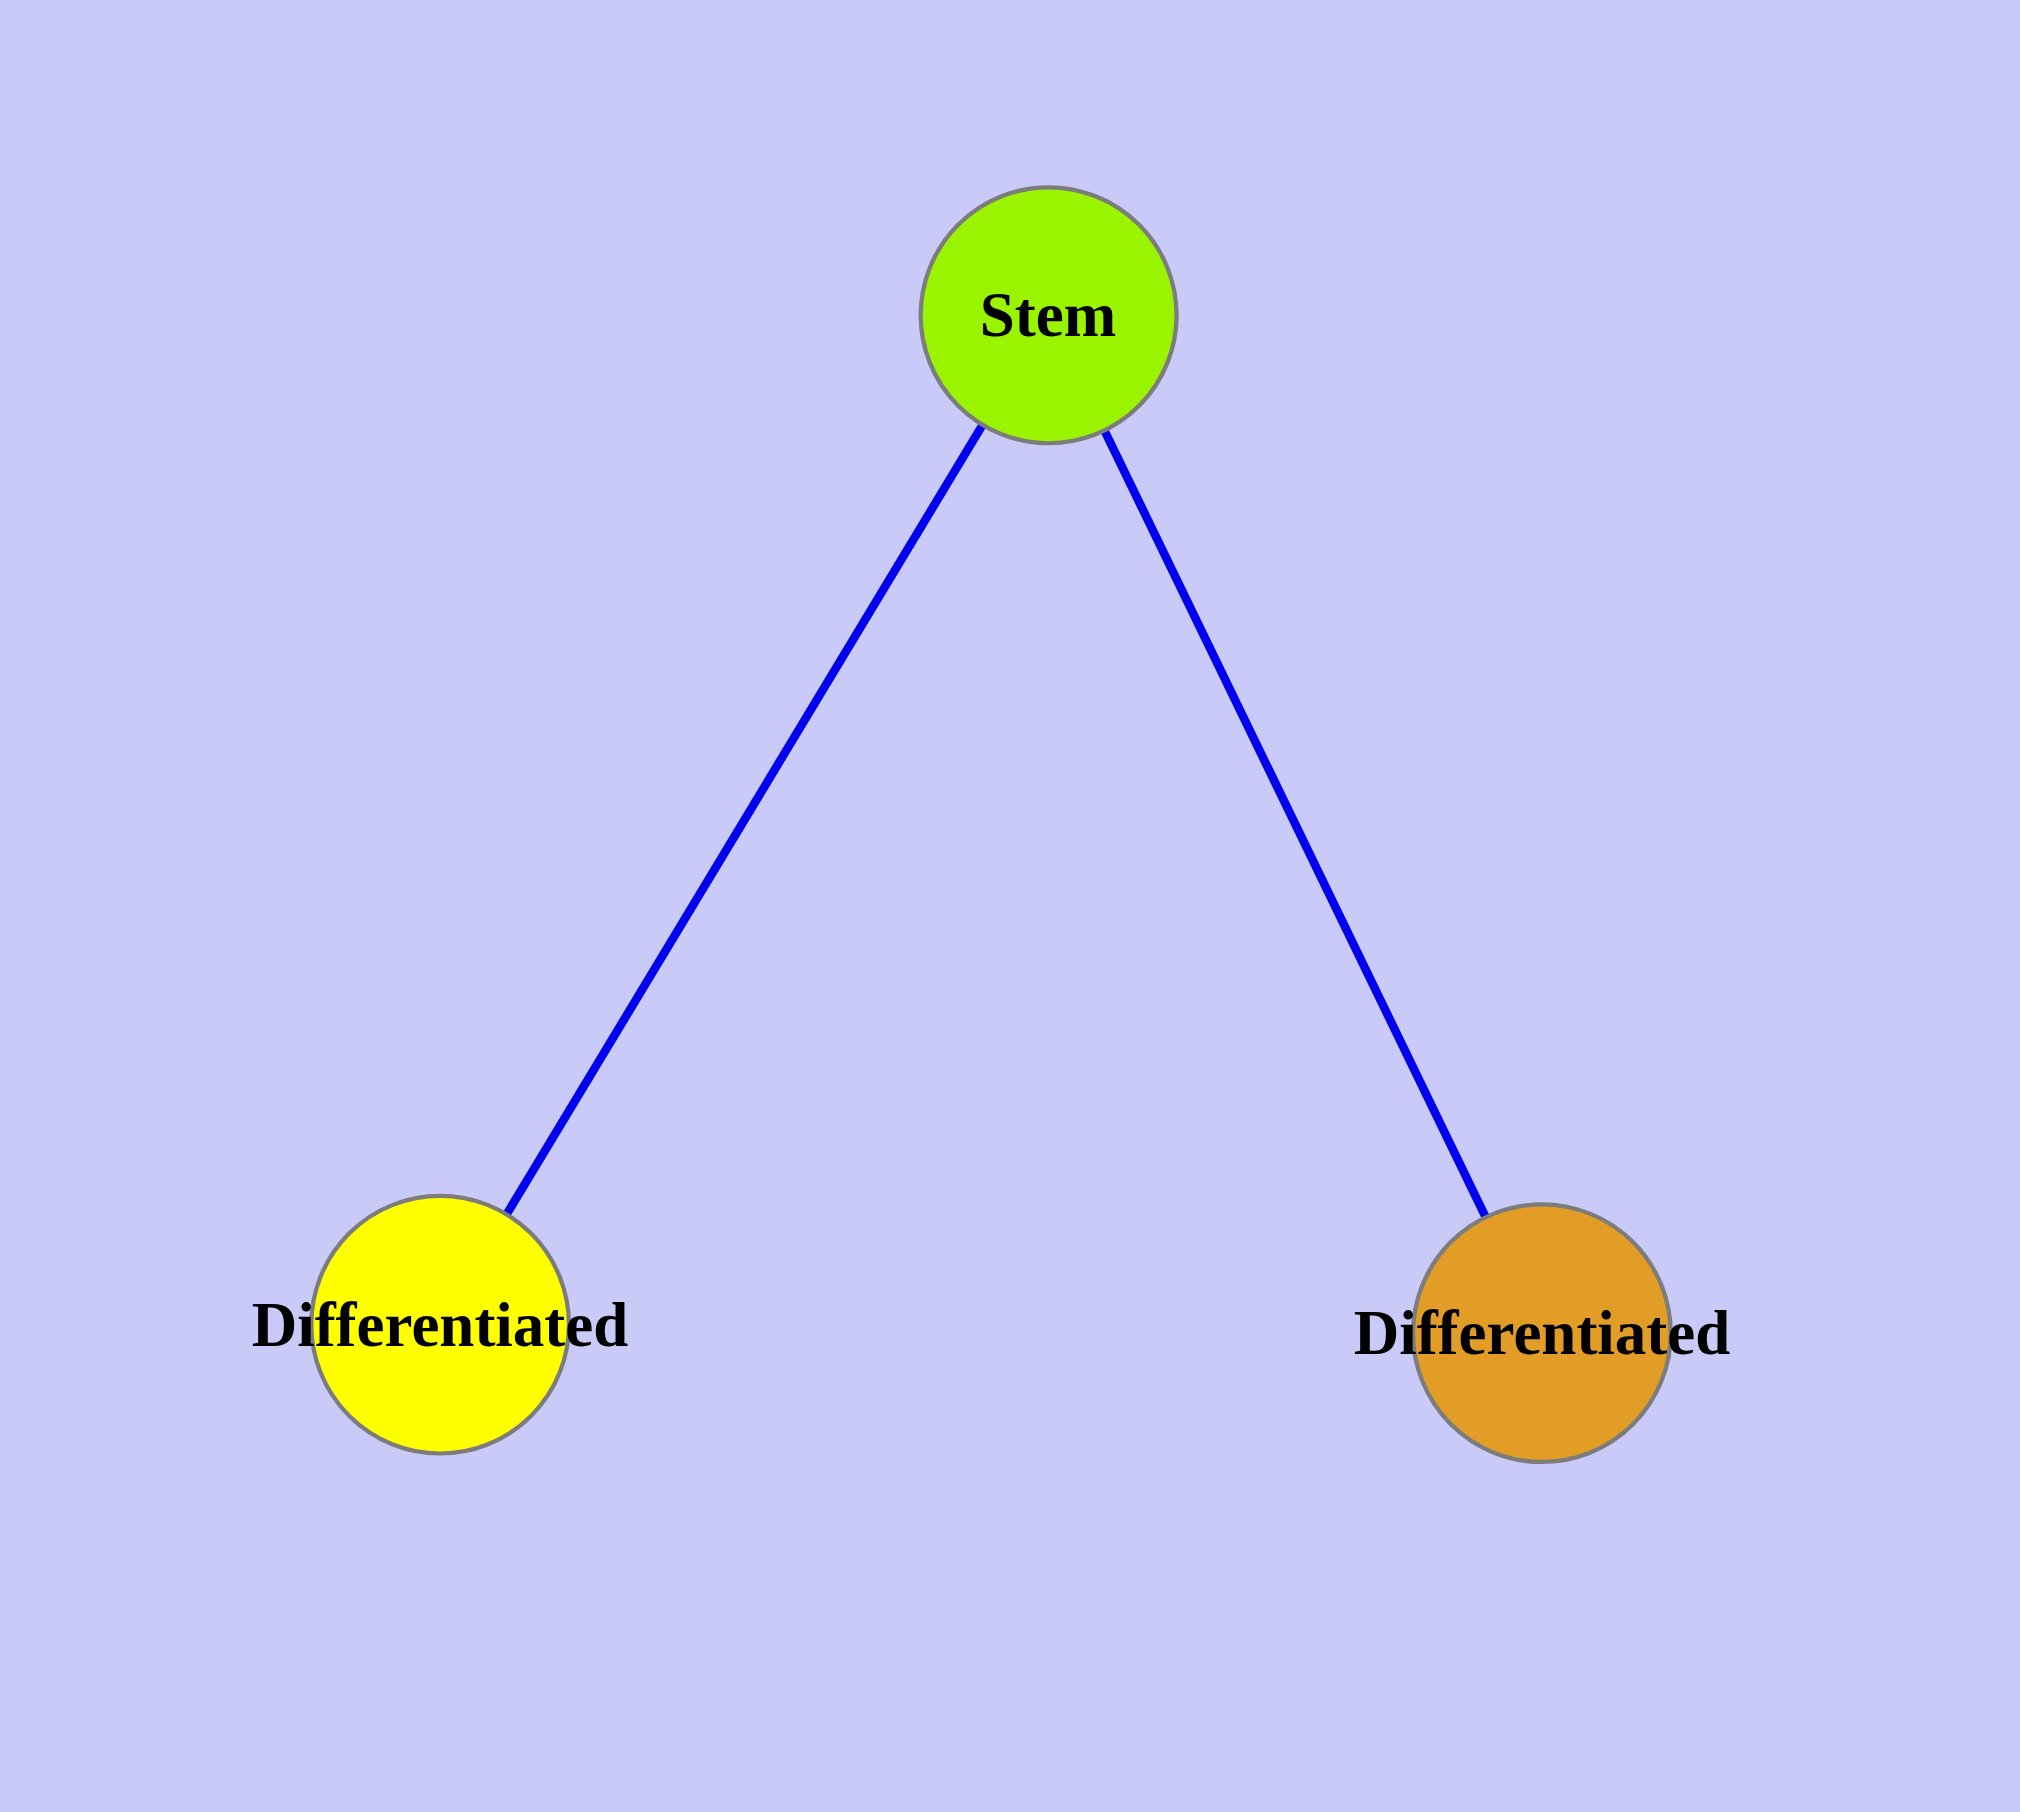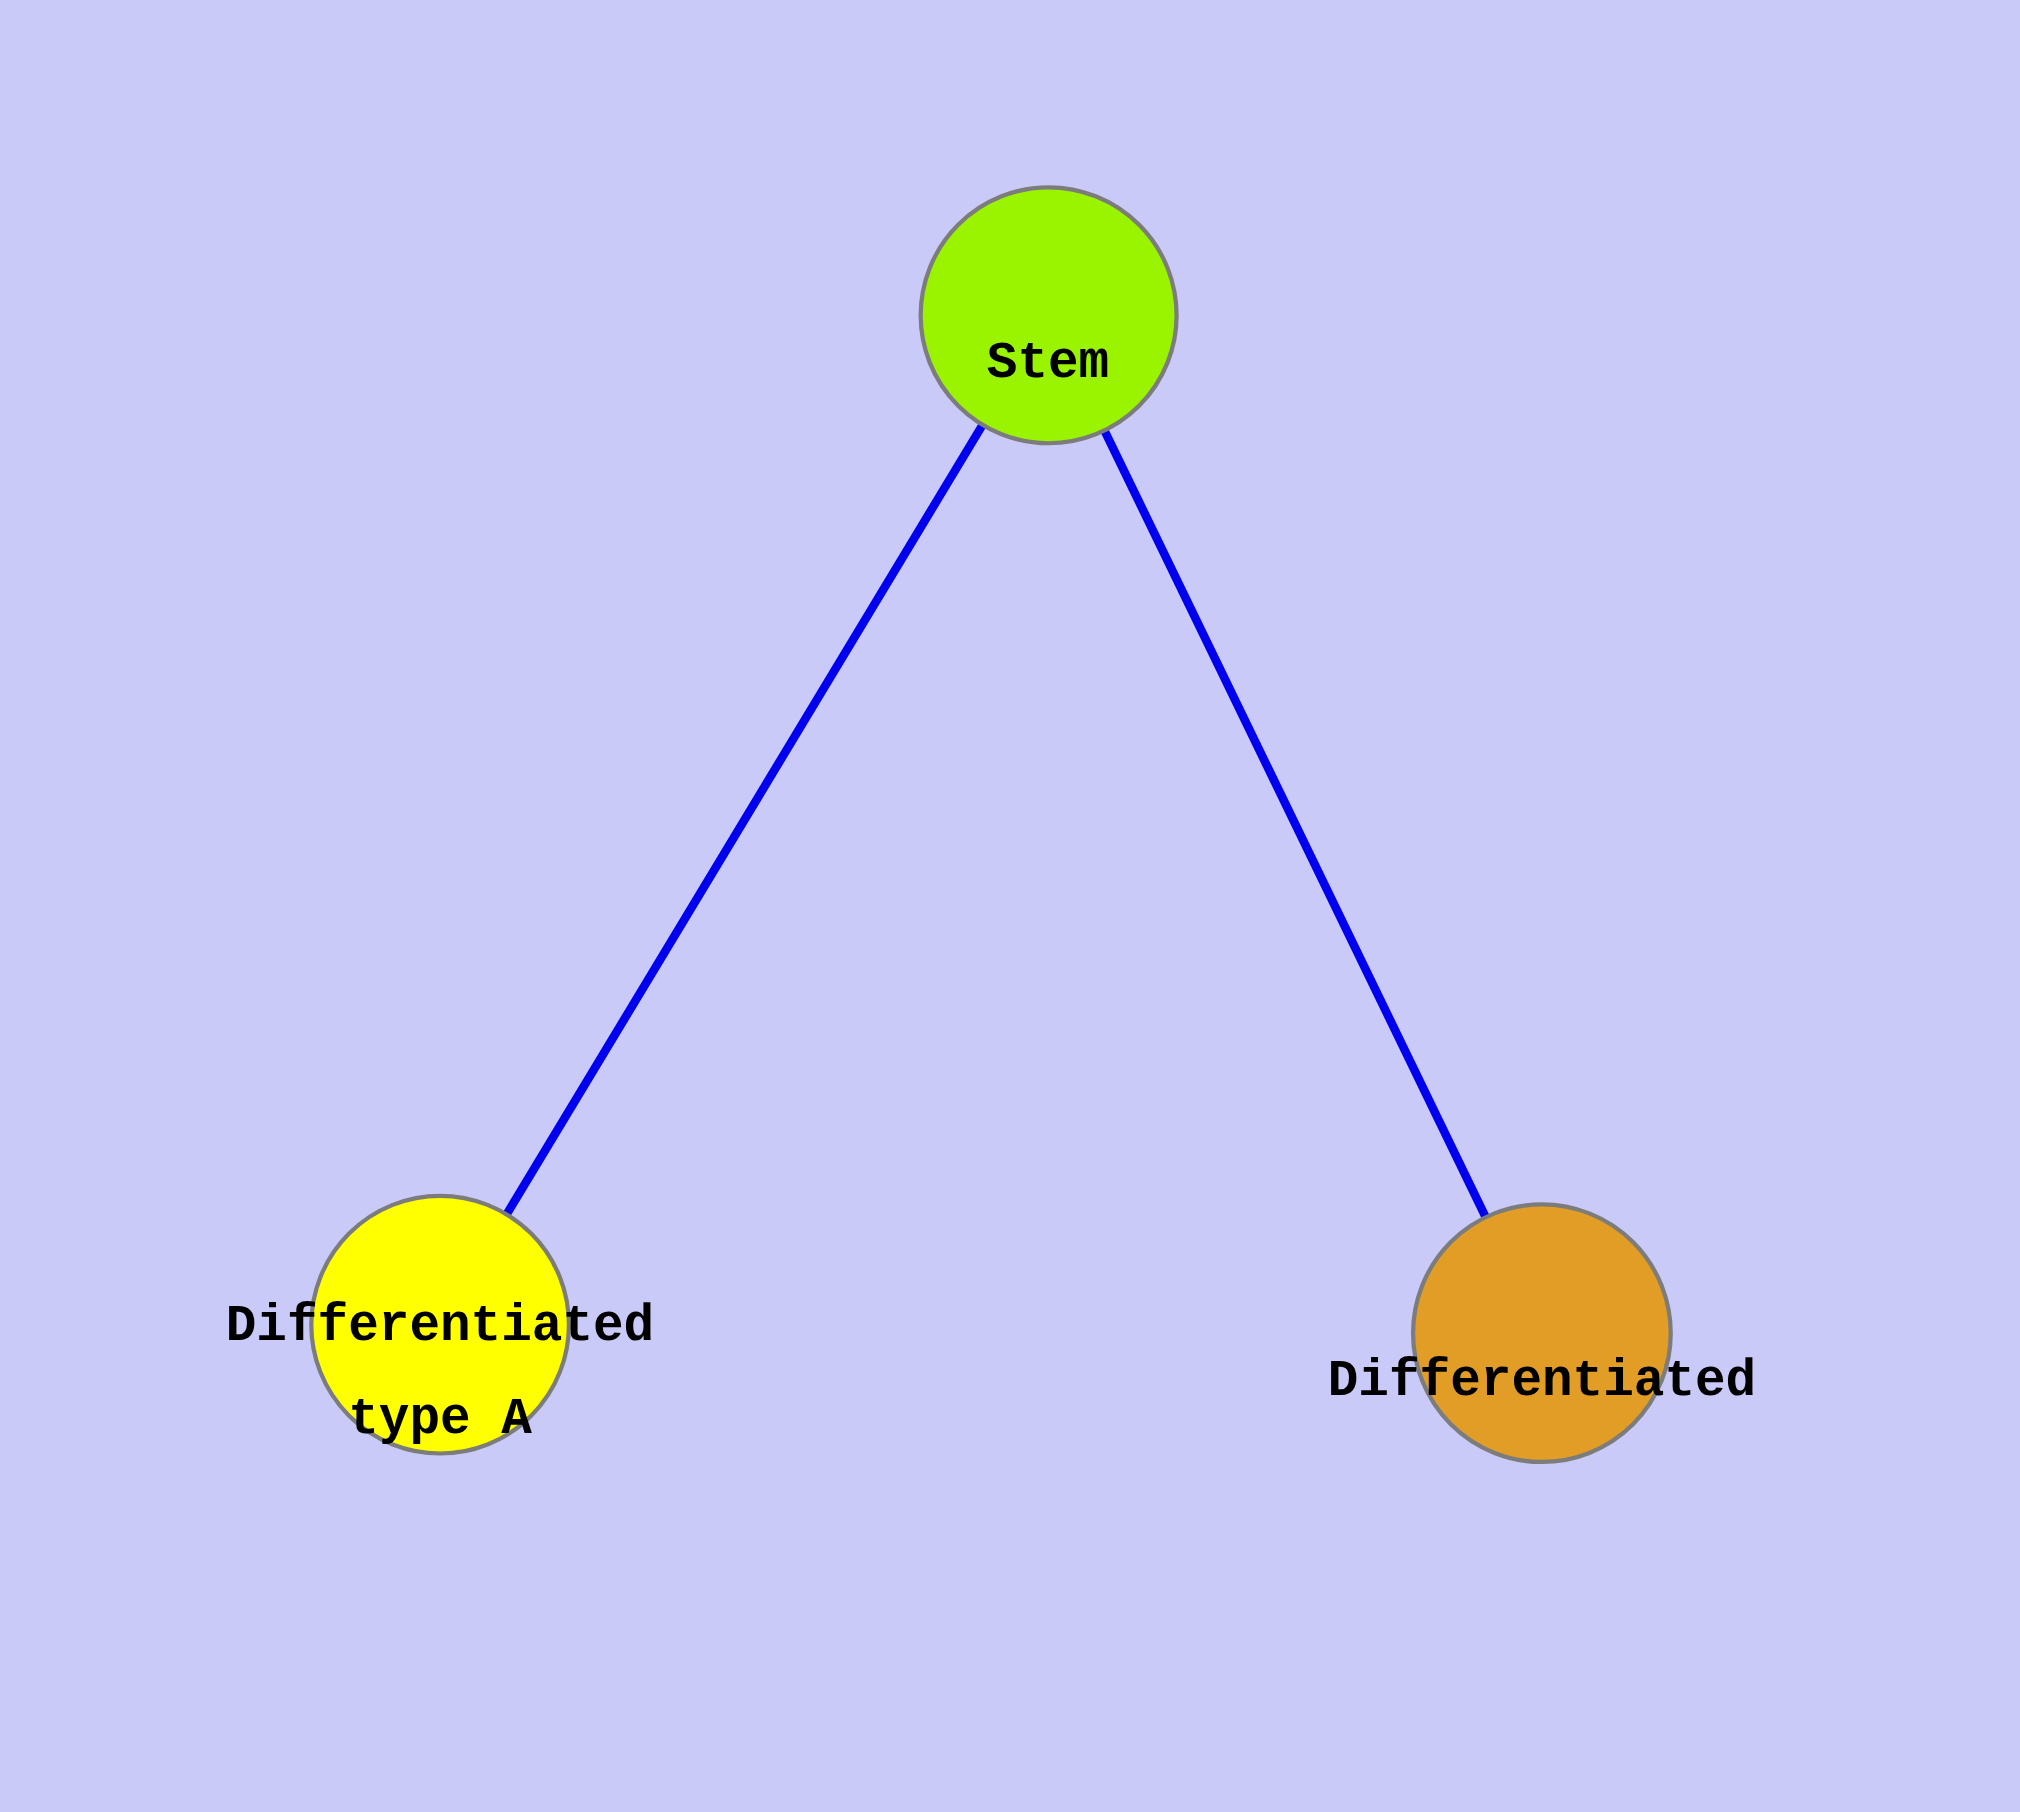--- a/index.html
+++ b/index.html
@@ -25,29 +25,28 @@
     height: 1812px;
     display: block;
   }
   .edge {
     fill: none;
     stroke-linecap: butt;
   }
   .node-label {
     position: absolute;
     transform: translate(-50%, -50%);
-    font-family: Liberation Mono, monospace;
+    font-family: Liberation Serif, serif;
     font-weight: bold;
-    font-size: 51px;
+    font-size: 63px;
     line-height: 93px;
     color: #000000;
     text-align: center;
     white-space: nowrap;
     pointer-events: none;
-    margin-top: 48px;
   }
   .label-line {
     display: block;
   }
 </style>
 </head>
 <body>
 
 <div class="canvas" style="background-color: rgb(202, 202, 248);">
 
@@ -63,21 +62,20 @@
 
     <circle class="node" cx="1819" cy="1573" r="152" fill="#e29d26" stroke="#7c7c7c" stroke-width="5"></circle>
   </svg>
 
   <div class="node-label" style="left: 1048px; top: 315px;">
     <span class="label-line">Stem</span>
   </div>
 
   <div class="node-label" style="left: 440px; top: 1325px;">
     <span class="label-line">Differentiated</span>
-    <span class="label-line">type A</span>
   </div>
 
   <div class="node-label" style="left: 1542px; top: 1333px;">
     <span class="label-line">Differentiated</span>
   </div>
 
 </div>
 
 
 </body></html>

